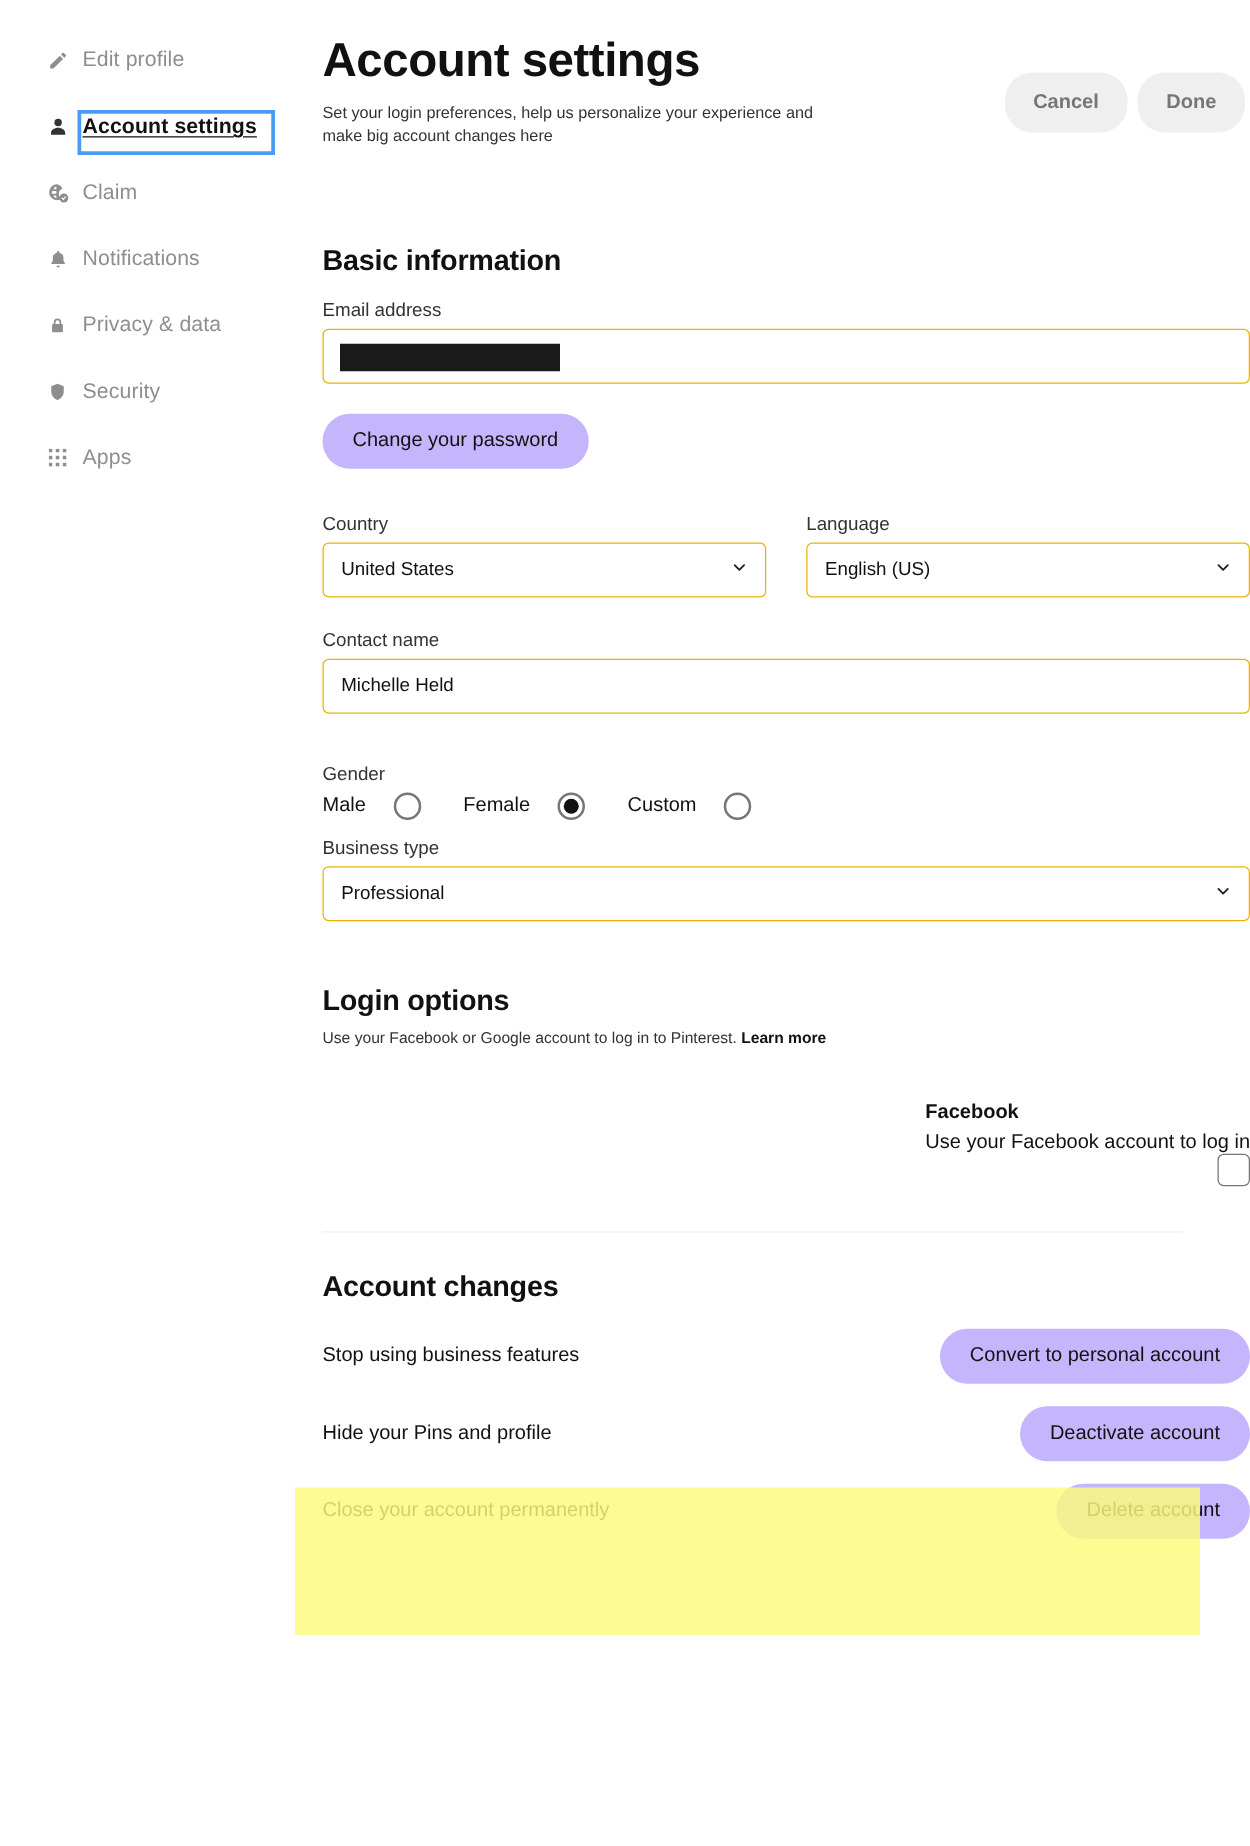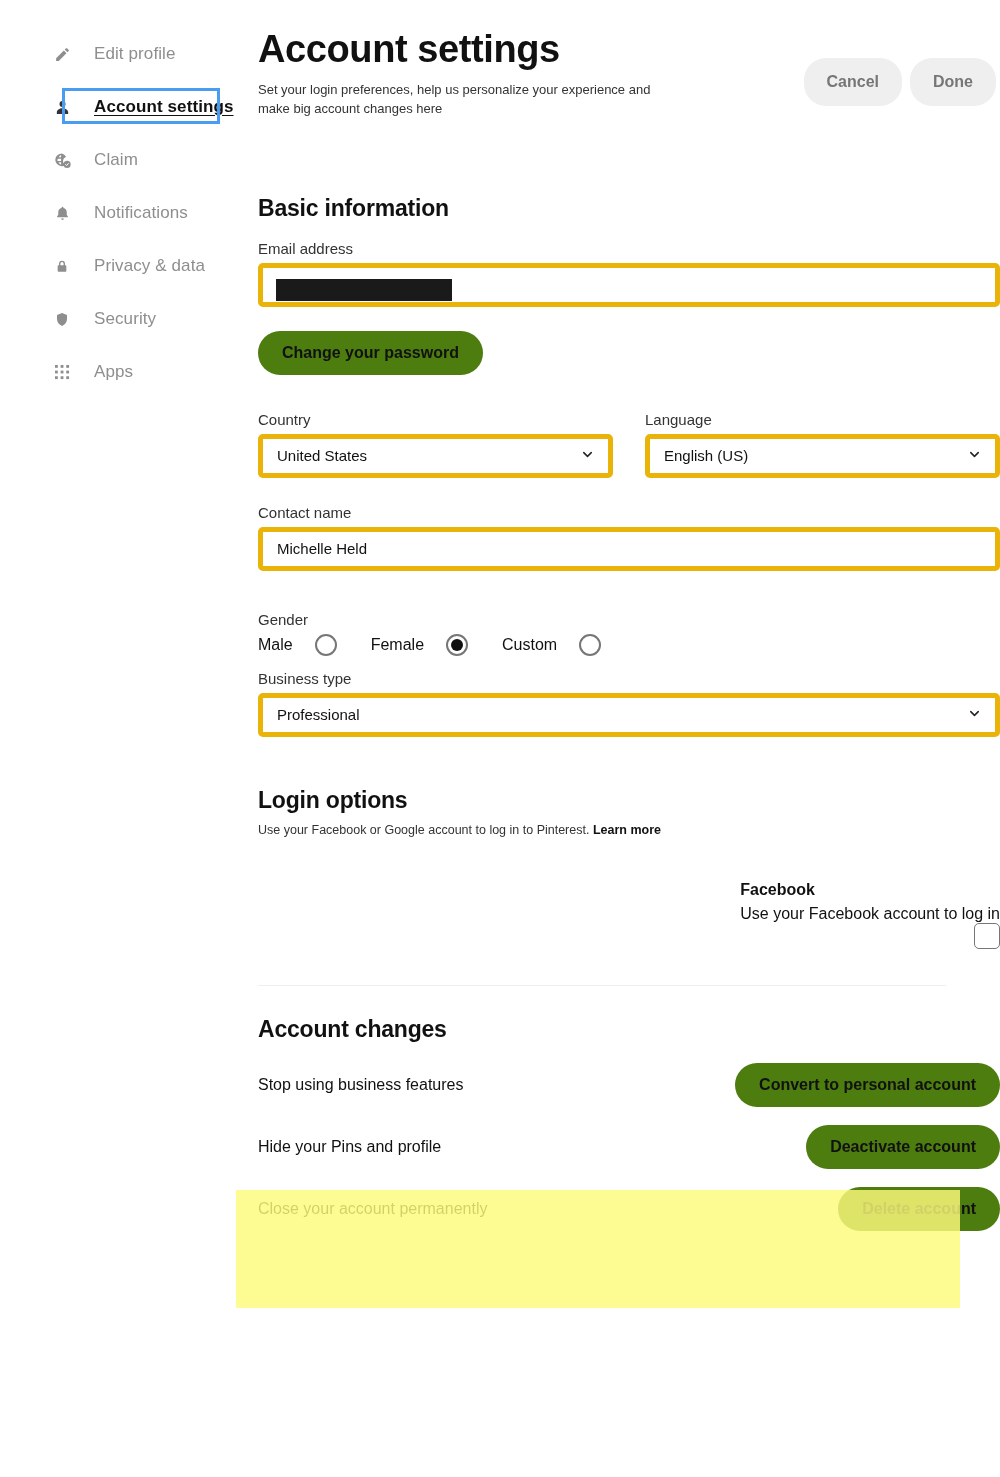--- a/index.html
+++ b/index.html
@@ -12,26 +12,25 @@
   }
   .page { position: relative; width: 1000px; height: 1477px; }
 
   
   .sidebar {
     position: absolute; left: 0; top: 0;
     width: 250px; height: 1477px;
     padding-top: 38px;
   }
   .nav-item {
-    display: flex; align-items: center;
+    display: flex; 
     height: 32px;
     margin-bottom: 21px;
-    padding-left: 52px;
+    padding-left: 36px;
     position: relative;
-    gap: 12px;
   }
   .nav-ico {
     width: 20px; height: 20px;
     flex: 0 0 20px;
     display: flex; align-items: center; justify-content: center;
     margin-right: 10px;
     color: #8e8e8e;
   }
   .nav-ico svg { display: block; }
   .nav-label {
@@ -97,21 +96,21 @@
     letter-spacing: -0.2px;
   }
   .field-label {
     font-size: 15px;
     color: #333333;
     margin-bottom: 6px;
     display: block;
   }
   .input-box {
     height: 44px;
-    border: 5px solid #eab308;
+    border: 1px solid #eab308;
     border-radius: 5px;
     background: #fff;
     display: flex; align-items: center;
     padding: 0 14px;
     font-size: 15px;
     color: #111;
     position: relative;
   }
   .select-box { cursor: pointer; }
   .select-box .chev {
@@ -119,26 +118,26 @@
     transform: translateY(-50%);
     color: #222;
   }
   .redaction {
     position: absolute;
     left: 13px; top: 11px;
     width: 176px; height: 22px;
     background: #1a1a1a;
   }
   .btn-gray {
-    background: #4d7c0f;
+    background: #c4b5fd;
     border: none; border-radius: 22px;
     height: 44px;
     padding: 12px 24px;
     font-size: 16px;
-    font-weight: 700;
+    font-weight: 400;
     color: #111;
     font-family: "Liberation Sans", sans-serif;
     cursor: pointer;
   }
   .row2 { display: flex; gap: 32px; }
   .row2 > div { flex: 1; }
 
   .gender-row {
     display: flex; align-items: center;
     gap: 12px;

